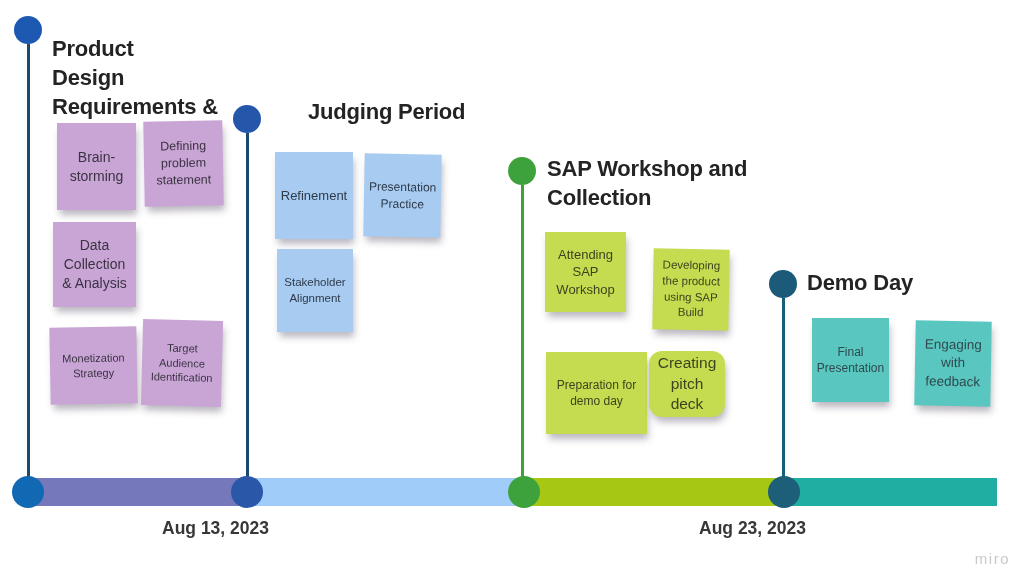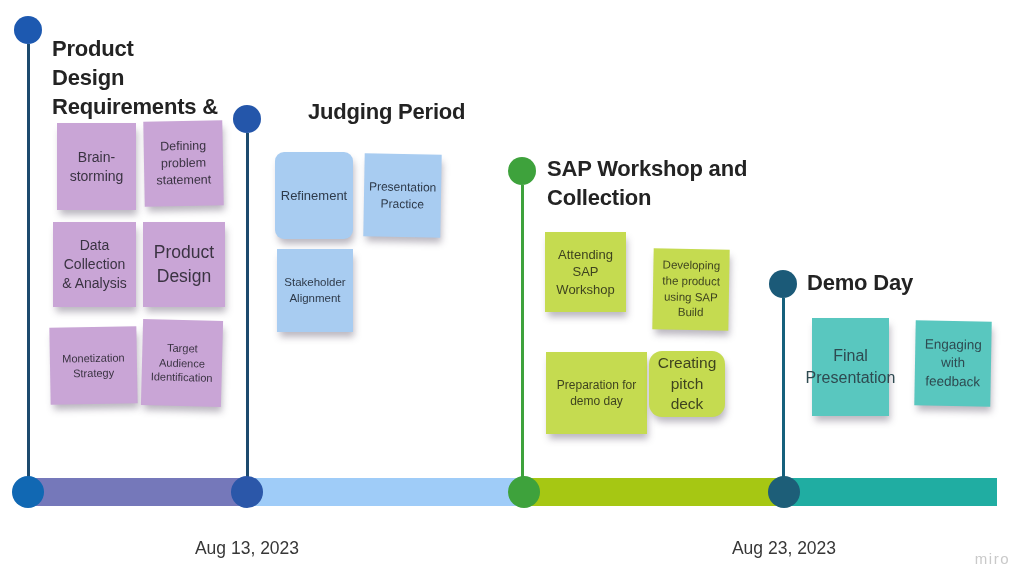--- a/index.html
+++ b/index.html
@@ -16,22 +16,22 @@
   }
   .note{
     position:absolute;display:flex;align-items:center;justify-content:center;
     text-align:center;padding:4px 5px;box-sizing:border-box;
     box-shadow:2px 6px 7px -1px rgba(60,50,75,0.35);
     line-height:1.35;z-index:2;
   }
   .bar-seg{position:absolute;height:28px;top:478px;z-index:2;}
   .bar-node{position:absolute;width:32px;height:32px;border-radius:50%;top:476px;z-index:4;}
   .date-label{
-    position:absolute;top:538px;width:170px;text-align:center;
-    font-size:17.5px;font-weight:400;color:#373737;z-index:2;
+    position:absolute;top:518px;width:170px;
+    font-size:17.5px;font-weight:700;color:#373737;z-index:2;
   }
   .watermark{
     position:absolute;right:14px;bottom:8px;font-size:15px;color:#c9c9c9;
     letter-spacing:1.5px;z-index:5;
   }
 </style>
 </head>
 <body>
 
 <div id="board" style="background: rgb(255, 255, 255);">
@@ -39,47 +39,46 @@
 <div class="stem" style="left: 26.5px; top: 44px; height: 436px; background: rgb(28, 74, 110);"></div>
     <div class="marker" style="left: 14px; top: 16px; background: rgb(29, 89, 176);"></div>
     <div class="phase-title" style="left: 52px; top: 14px; width: 215px; margin-top: 20px;">
       <div>Product</div>
       <div>Design</div>
       <div>Requirements &amp;</div>
     </div>
     <div class="note" style="left: 57px; top: 123px; width: 79px; height: 87px; background: rgb(201, 165, 214); color: rgb(58, 51, 66); font-size: 14px; transform: rotate(0deg);">Brain-storming</div>
     <div class="note" style="left: 144px; top: 121px; width: 79px; height: 85px; background: rgb(201, 165, 214); color: rgb(58, 51, 66); font-size: 12.5px; transform: rotate(-1deg);">Defining problem statement</div>
     <div class="note" style="left: 53px; top: 222px; width: 83px; height: 85px; background: rgb(201, 165, 214); color: rgb(58, 51, 66); font-size: 14px; transform: rotate(0deg);">Data Collection &amp; Analysis</div>
-    <div class="note" style="left: 143px; top: 222px; width: 82px; height: 85px; background: rgb(201, 165, 214); color: rgb(58, 51, 66); font-size: 17.5px; transform: rotate(0deg);">Product Design</div>
     <div class="note" style="left: 50px; top: 327px; width: 87px; height: 77px; background: rgb(201, 165, 214); color: rgb(58, 51, 66); font-size: 11px; transform: rotate(-1deg);">Monetization Strategy</div>
     <div class="note" style="left: 142px; top: 320px; width: 80px; height: 86px; background: rgb(201, 165, 214); color: rgb(58, 51, 66); font-size: 11px; transform: rotate(1.5deg);">Target Audience Identification</div>
     <div class="stem" style="left: 245.5px; top: 133px; height: 347px; background: rgb(28, 74, 110);"></div>
     <div class="marker" style="left: 233px; top: 105px; background: rgb(36, 86, 170);"></div>
     <div class="phase-title" style="left: 271px; top: 97px; width: 220px; margin-left: 37px;">
       <div>Judging Period</div>
     </div>
-    <div class="note" style="left: 275px; top: 152px; width: 78px; height: 87px; background: rgb(168, 204, 241); color: rgb(46, 58, 74); font-size: 13px; transform: rotate(0deg); border-radius: 9px;">Refinement</div>
+    <div class="note" style="left: 275px; top: 152px; width: 78px; height: 87px; background: rgb(168, 204, 241); color: rgb(46, 58, 74); font-size: 13px; transform: rotate(0deg);">Refinement</div>
     <div class="note" style="left: 364px; top: 154px; width: 77px; height: 83px; background: rgb(168, 204, 241); color: rgb(46, 58, 74); font-size: 12px; transform: rotate(1deg);">Presentation Practice</div>
     <div class="note" style="left: 277px; top: 249px; width: 76px; height: 83px; background: rgb(168, 204, 241); color: rgb(46, 58, 74); font-size: 11.5px; transform: rotate(0deg);">Stakeholder Alignment</div>
     <div class="stem" style="left: 520.5px; top: 185px; height: 295px; background: rgb(62, 162, 60);"></div>
     <div class="marker" style="left: 508px; top: 157px; background: rgb(62, 162, 60);"></div>
     <div class="phase-title" style="left: 547px; top: 154px; width: 240px;">
       <div>SAP Workshop and</div>
       <div>Collection</div>
     </div>
     <div class="note" style="left: 545px; top: 232px; width: 81px; height: 80px; background: rgb(197, 219, 80); color: rgb(62, 67, 31); font-size: 13px; transform: rotate(0deg);">Attending SAP Workshop</div>
     <div class="note" style="left: 653px; top: 249px; width: 76px; height: 81px; background: rgb(197, 219, 80); color: rgb(62, 67, 31); font-size: 11.5px; transform: rotate(1deg);">Developing the product using SAP Build</div>
     <div class="note" style="left: 546px; top: 352px; width: 101px; height: 82px; background: rgb(197, 219, 80); color: rgb(62, 67, 31); font-size: 12px; transform: rotate(0deg);">Preparation for demo day</div>
     <div class="note" style="left: 649px; top: 351px; width: 76px; height: 66px; background: rgb(197, 219, 80); color: rgb(62, 67, 31); font-size: 15.5px; transform: rotate(0deg); border-radius: 13px;">Creating pitch deck</div>
     <div class="stem" style="left: 781.5px; top: 298px; height: 182px; background: rgb(21, 96, 124);"></div>
     <div class="marker" style="left: 769px; top: 270px; background: rgb(27, 90, 120);"></div>
     <div class="phase-title" style="left: 807px; top: 268px; width: 180px;">
       <div>Demo Day</div>
     </div>
-    <div class="note" style="left: 812px; top: 318px; width: 77px; height: 98px; background: rgb(89, 199, 191); color: rgb(46, 74, 80); font-size: 16px; transform: rotate(0deg);">Final Presentation</div>
+    <div class="note" style="left: 812px; top: 318px; width: 77px; height: 84px; background: rgb(89, 199, 191); color: rgb(46, 74, 80); font-size: 12px; transform: rotate(0deg);">Final Presentation</div>
     <div class="note" style="left: 915px; top: 321px; width: 76px; height: 85px; background: rgb(89, 199, 191); color: rgb(46, 74, 80); font-size: 13.5px; transform: rotate(1deg);">Engaging with feedback</div>
     <div class="bar-seg" style="left: 28px; width: 219px; background: rgb(117, 120, 186);"></div>
     <div class="bar-seg" style="left: 247px; width: 277px; background: rgb(159, 204, 248);"></div>
     <div class="bar-seg" style="left: 524px; width: 260px; background: rgb(166, 199, 19);"></div>
     <div class="bar-seg" style="left: 784px; width: 213px; background: rgb(32, 173, 162);"></div>
     <div class="bar-node" style="left: 12px; background: rgb(17, 104, 179);"></div>
     <div class="bar-node" style="left: 231px; background: rgb(43, 87, 169);"></div>
     <div class="bar-node" style="left: 508px; background: rgb(62, 162, 60);"></div>
     <div class="bar-node" style="left: 768px; background: rgb(29, 94, 120);"></div>
     <div class="date-label" style="left: 162px;">Aug 13, 2023</div>

